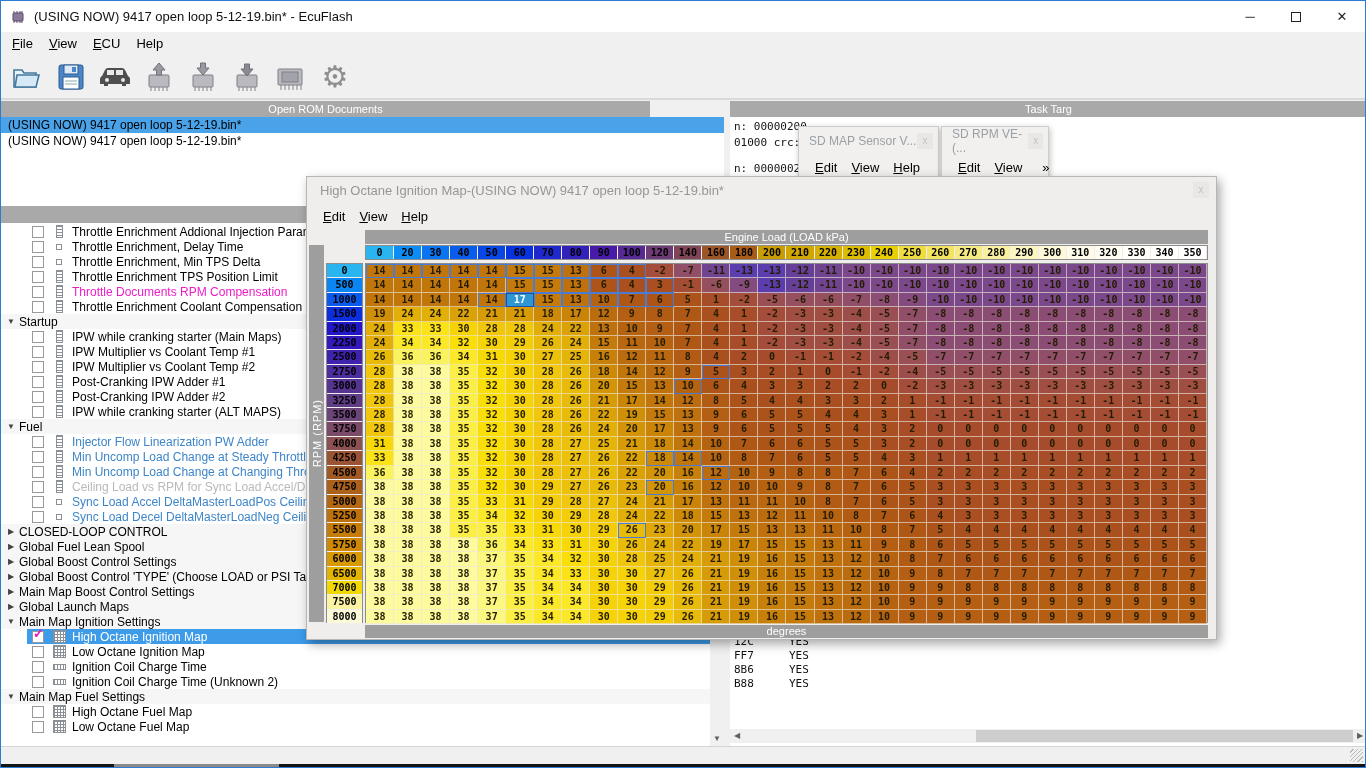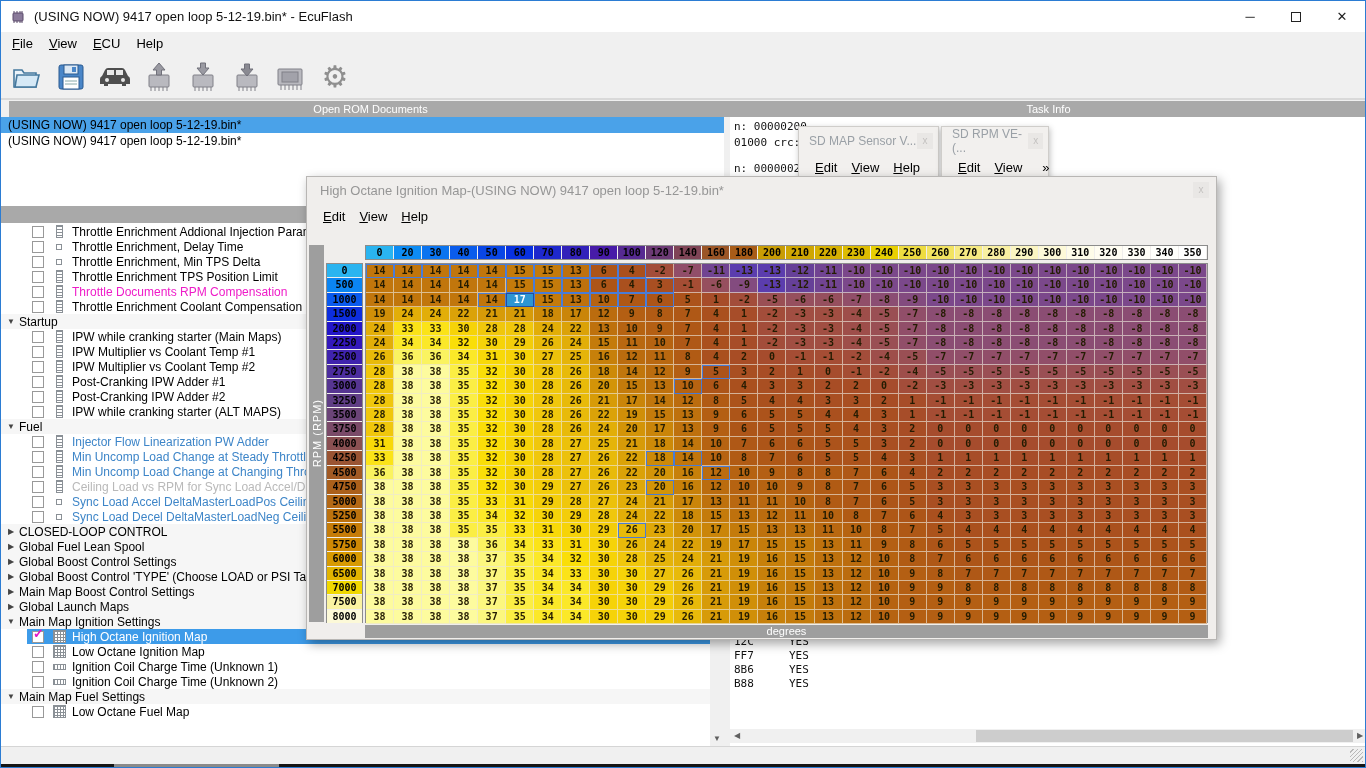--- a/index.html
+++ b/index.html
@@ -20,21 +20,21 @@
   .menubar { left:0; top:31px; width:1364px; height:23px; background:#f0f0f0; display:flex; align-items:center; padding-left:3px; }
   .menu-item { padding:2px 8px; font-size:13px; }
 
   
   .toolbar { left:0; top:54px; width:1364px; height:45px; background:#f0f0f0; border-bottom:2px solid #d9d9d9; display:flex; align-items:center; padding-left:6px; gap:4px; }
   .tool-btn { width:40px; height:38px; display:flex; align-items:center; justify-content:center; }
   .gear-glyph { font-size:30px; color:#8f8f8f; font-family:"DejaVu Sans", sans-serif; line-height:1; }
 
   
   .panel-hdr { background:#a9a9a9; color:#fff; font-size:11px; text-align:center; height:16px; line-height:16px; }
-  .left-hdr   { left:8px; top:100px; width:723px; }
+  .left-hdr   { left:0; top:100px; width:649px; }
   .right-hdr  { left:729px; top:100px; width:637px; }
   .doc-list   { left:0; top:116px; width:723px; height:89px; background:#fff; }
   .doc-row { height:16px; line-height:16px; font-size:12px; padding-left:7px; white-space:nowrap; }
   .doc-row.sel { background:#4aa2e9; }
   .tree-gap   { left:0; top:205px; width:723px; height:17px; background:#a9a9a9; }
   .tree-wrap  { left:0; top:222px; width:723px; height:523px; background:#fff; overflow:hidden; }
   .tree-rows  { position:absolute; left:0; top:1px; width:709px; }
   .trow { height:15px; display:flex; align-items:center; font-size:12px; white-space:nowrap; overflow:hidden; position:relative; }
   .trow.cat { background:#f6f6f6; }
   .trow.sel { background:linear-gradient(to right, transparent 26px, #3d9be9 26px); color:#fff; }
@@ -409,49 +409,56 @@
         <span class="ticon">
           <span class="i-map"></span>
         </span>
         <span class="tlabel">Low Octane Ignition Map</span>
       </div>
       <div class="trow">
         <span class="cb"></span>
         <span class="ticon">
           <span class="i-strip"></span>
         </span>
-        <span class="tlabel">Ignition Coil Charge Time (Unknown 1)</span>
+        <span class="tlabel">Ignition Coil Charge Time</span>
       </div>
       <div class="trow">
         <span class="cb"></span>
         <span class="ticon">
           <span class="i-strip"></span>
         </span>
         <span class="tlabel">Ignition Coil Charge Time (Unknown 2)</span>
       </div>
       <div class="trow cat">
         <span class="tri">▼</span>
         <span class="cat-label">Main Map Fuel Settings</span>
+      </div>
+      <div class="trow">
+        <span class="cb"></span>
+        <span class="ticon">
+          <span class="i-map"></span>
+        </span>
+        <span class="tlabel">High Octane Fuel Map</span>
       </div>
       <div class="trow">
         <span class="cb"></span>
         <span class="ticon">
           <span class="i-map"></span>
         </span>
         <span class="tlabel">Low Octane Fuel Map</span>
       </div>
     </div>
 </div>
 <div class="abs vsb">
   <div class="arr" style="top:0">▲</div>
   <div class="thumb" style="top:300px;height:110px"></div>
   <div class="arr" style="bottom:0">▼</div>
 </div>
 
-<div class="abs panel-hdr right-hdr">Task Info</div>
+<div class="abs panel-hdr right-hdr">Task Targ</div>
 <div class="abs task-area">
   <div class="log">
     <div>n: 00000200</div>
     <div>01000 crc:</div>
     <div class="l3">n: 0000002</div>
   </div>
   <div class="results" id="results">
       <div class="res-row"><span>12C</span><span>YES</span></div>
       <div class="res-row"><span>FF7</span><span>YES</span></div>
       <div class="res-row"><span>8B6</span><span>YES</span></div>
@@ -491,20 +498,21 @@
   <div class="dlg-title">
     <span>High Octane Ignition Map-(USING NOW) 9417 open loop 5-12-19.bin*</span>
     <span class="dlg-x">x</span>
   </div>
   <div class="dlg-menu">
       <span class="menu-item"><u>E</u>dit</span>
       <span class="menu-item"><u>V</u>iew</span>
       <span class="menu-item"><u>H</u>elp</span>
     </div>
 
+  <div class="abs band x-band">Engine Load (LOAD kPa)</div>
   <div class="abs band y-band">
     <span>RPM (RPM)</span>
   </div>
   <div class="abs colhdrs mono" id="colhdrs">
       <div class="colh" style="background: rgb(42, 180, 240);">0</div>
       <div class="colh" style="background: rgb(13, 140, 244);">20</div>
       <div class="colh" style="background: rgb(11, 116, 240);">30</div>
       <div class="colh" style="background: rgb(10, 92, 236);">40</div>
       <div class="colh" style="background: rgb(9, 70, 230);">50</div>
       <div class="colh" style="background: rgb(8, 49, 224);">60</div>

